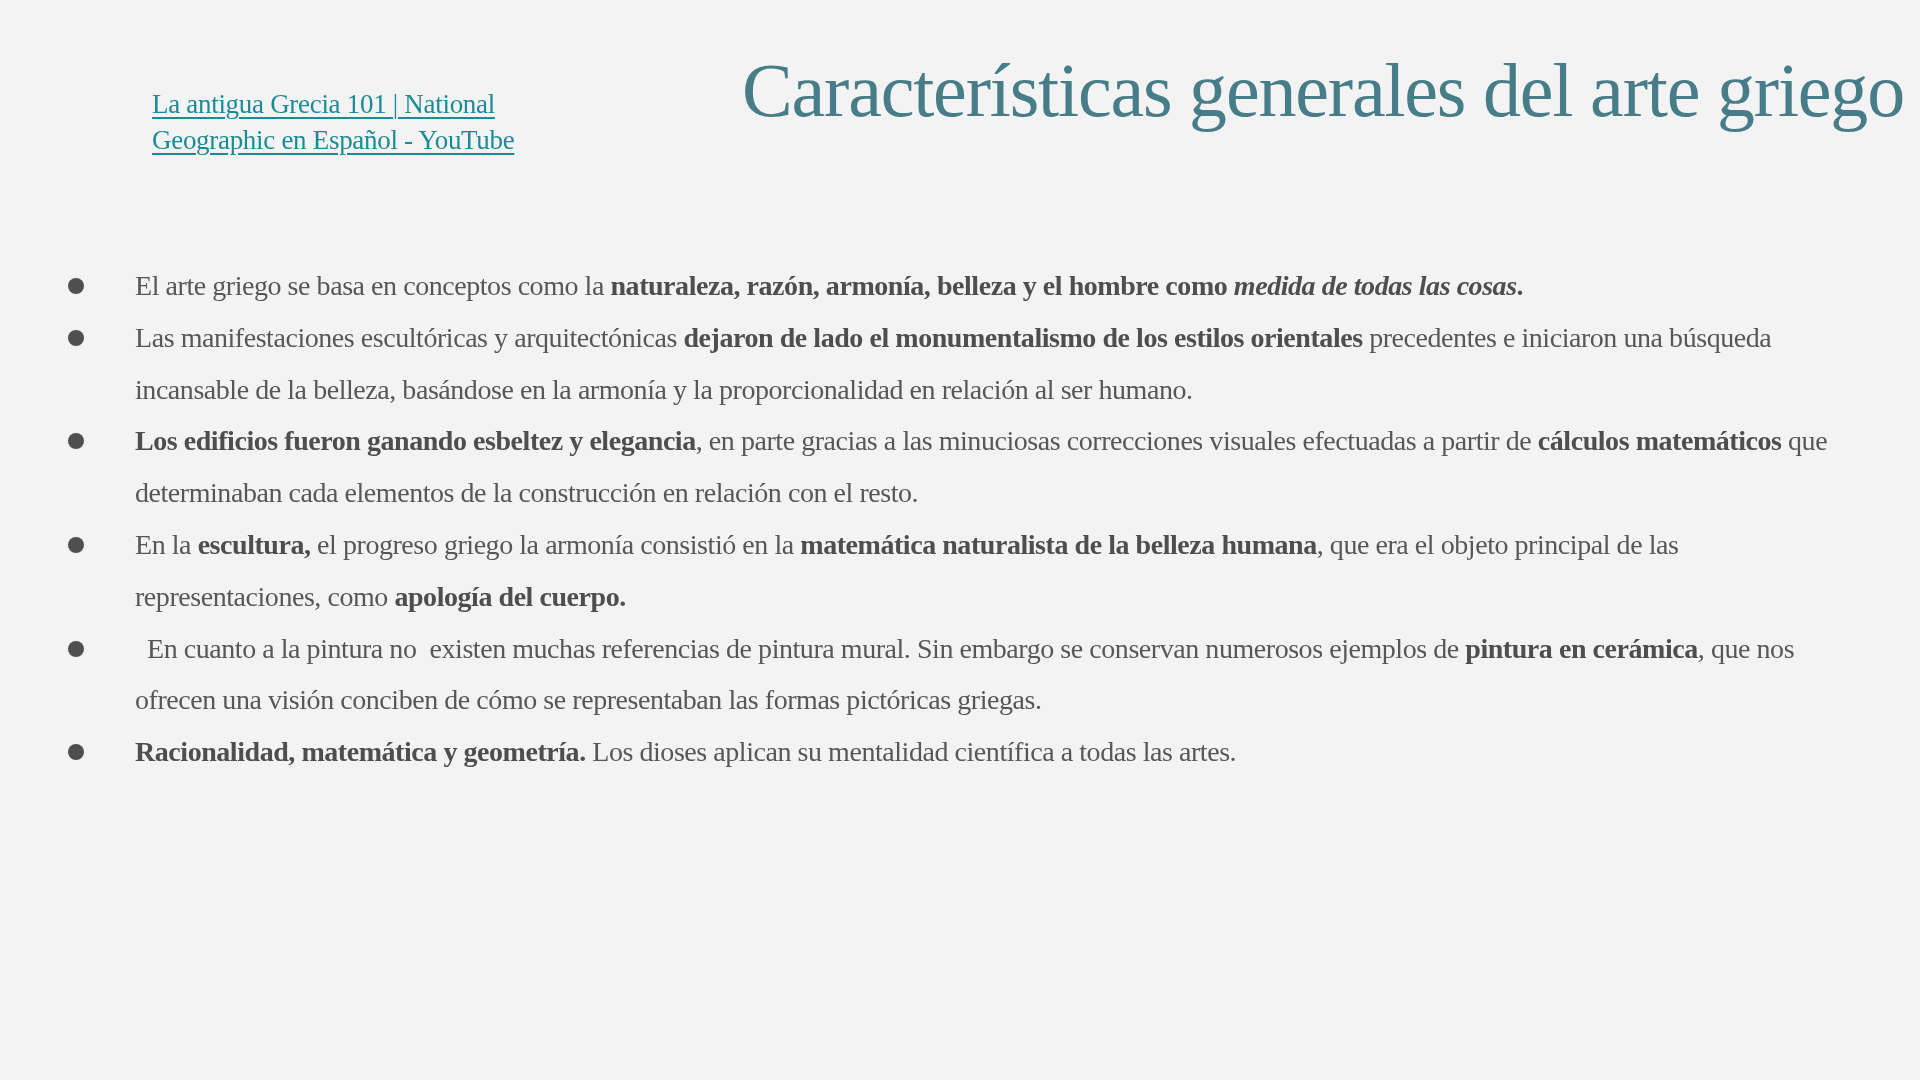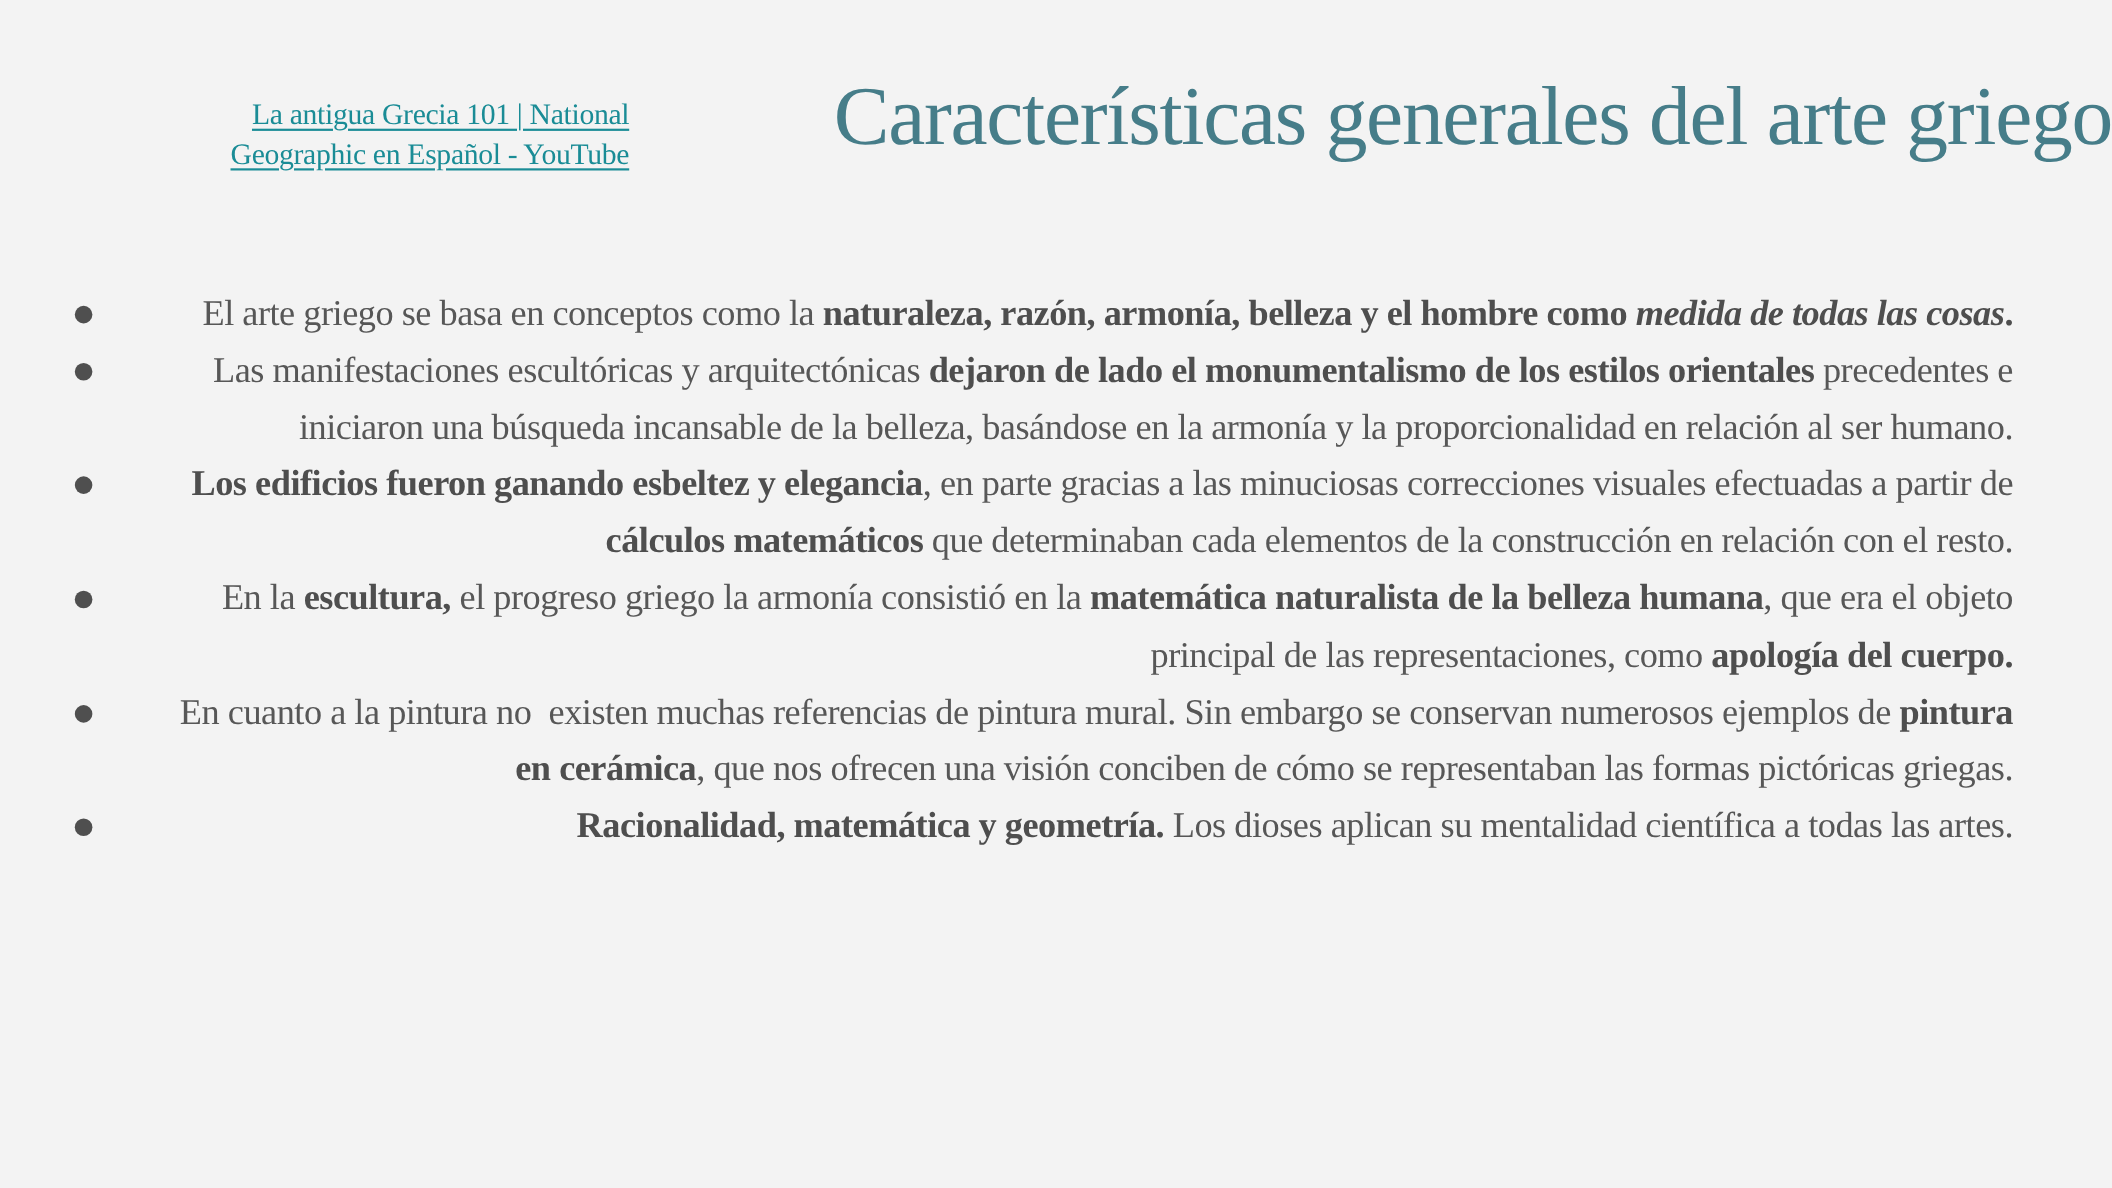--- a/index.html
+++ b/index.html
@@ -9,62 +9,61 @@
     height: 1080px;
     background: #f3f3f3;
     overflow: hidden;
   }
   .slide {
     position: relative;
     width: 1596px;
     height: 1080px;
     background: #f3f3f3;
     font-family: "Liberation Serif", "DejaVu Serif", serif;
-    text-align: right;
   }
   .video-link {
     position: absolute;
     left: 152px;
     top: 86px;
     width: 420px;
     font-size: 27px;
     line-height: 36px;
     color: #1a8c96;
     text-decoration: underline;
     text-decoration-thickness: 2px;
     text-underline-offset: 4px;
     letter-spacing: -0.3px;
     cursor: pointer;
   }
   .title {
     position: absolute;
     left: 742px;
     top: 44px;
-    margin: 16px;
+    margin: 0;
     font-weight: normal;
     font-size: 76px;
     line-height: 92px;
     color: #467d89;
     letter-spacing: -1.2px;
     white-space: nowrap;
   }
   .bullets {
     position: absolute;
     left: 0;
     top: 260px;
     width: 1920px;
     margin: 0;
     padding: 0;
     list-style: none;
   }
   .bullet {
     position: relative;
     padding-left: 135px;
     padding-right: 90px;
-    font-size: 33px;
+    font-size: 28px;
     line-height: 51.8px;
     color: #575757;
     letter-spacing: -0.45px;
   }
   .bullet-dot {
     position: absolute;
     left: 68px;
     top: 18px;
     width: 16px;
     height: 16px;

